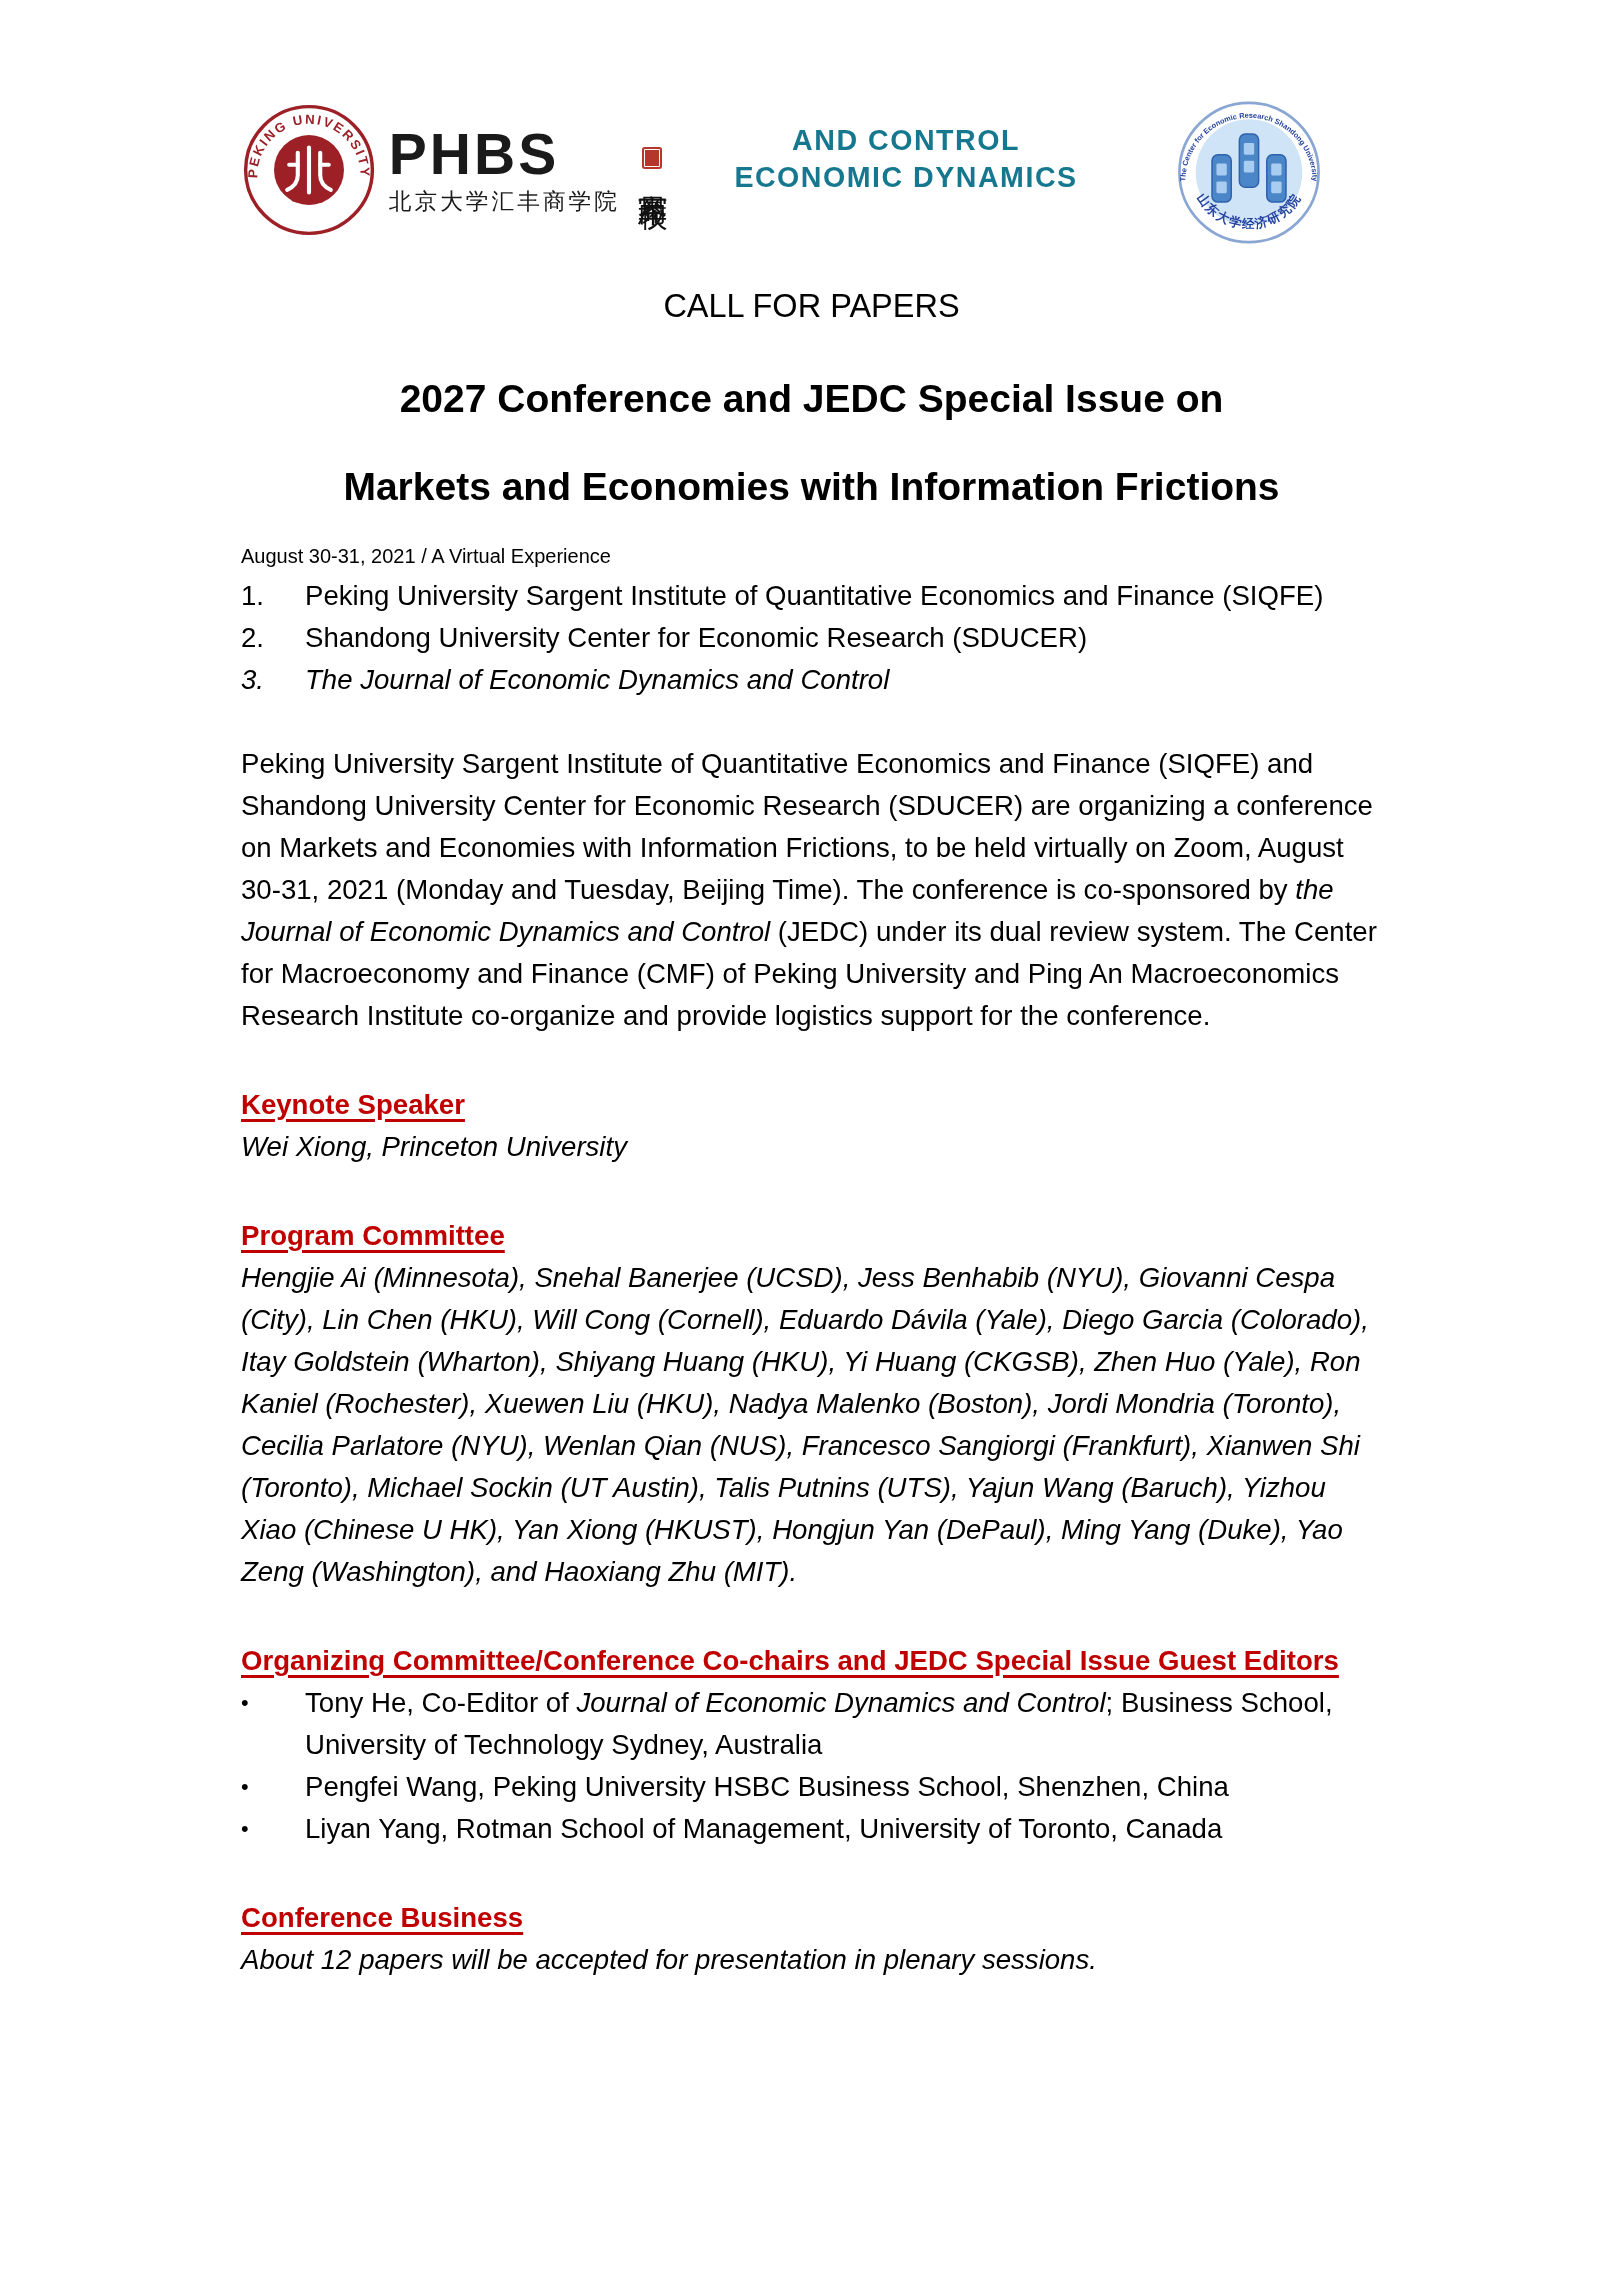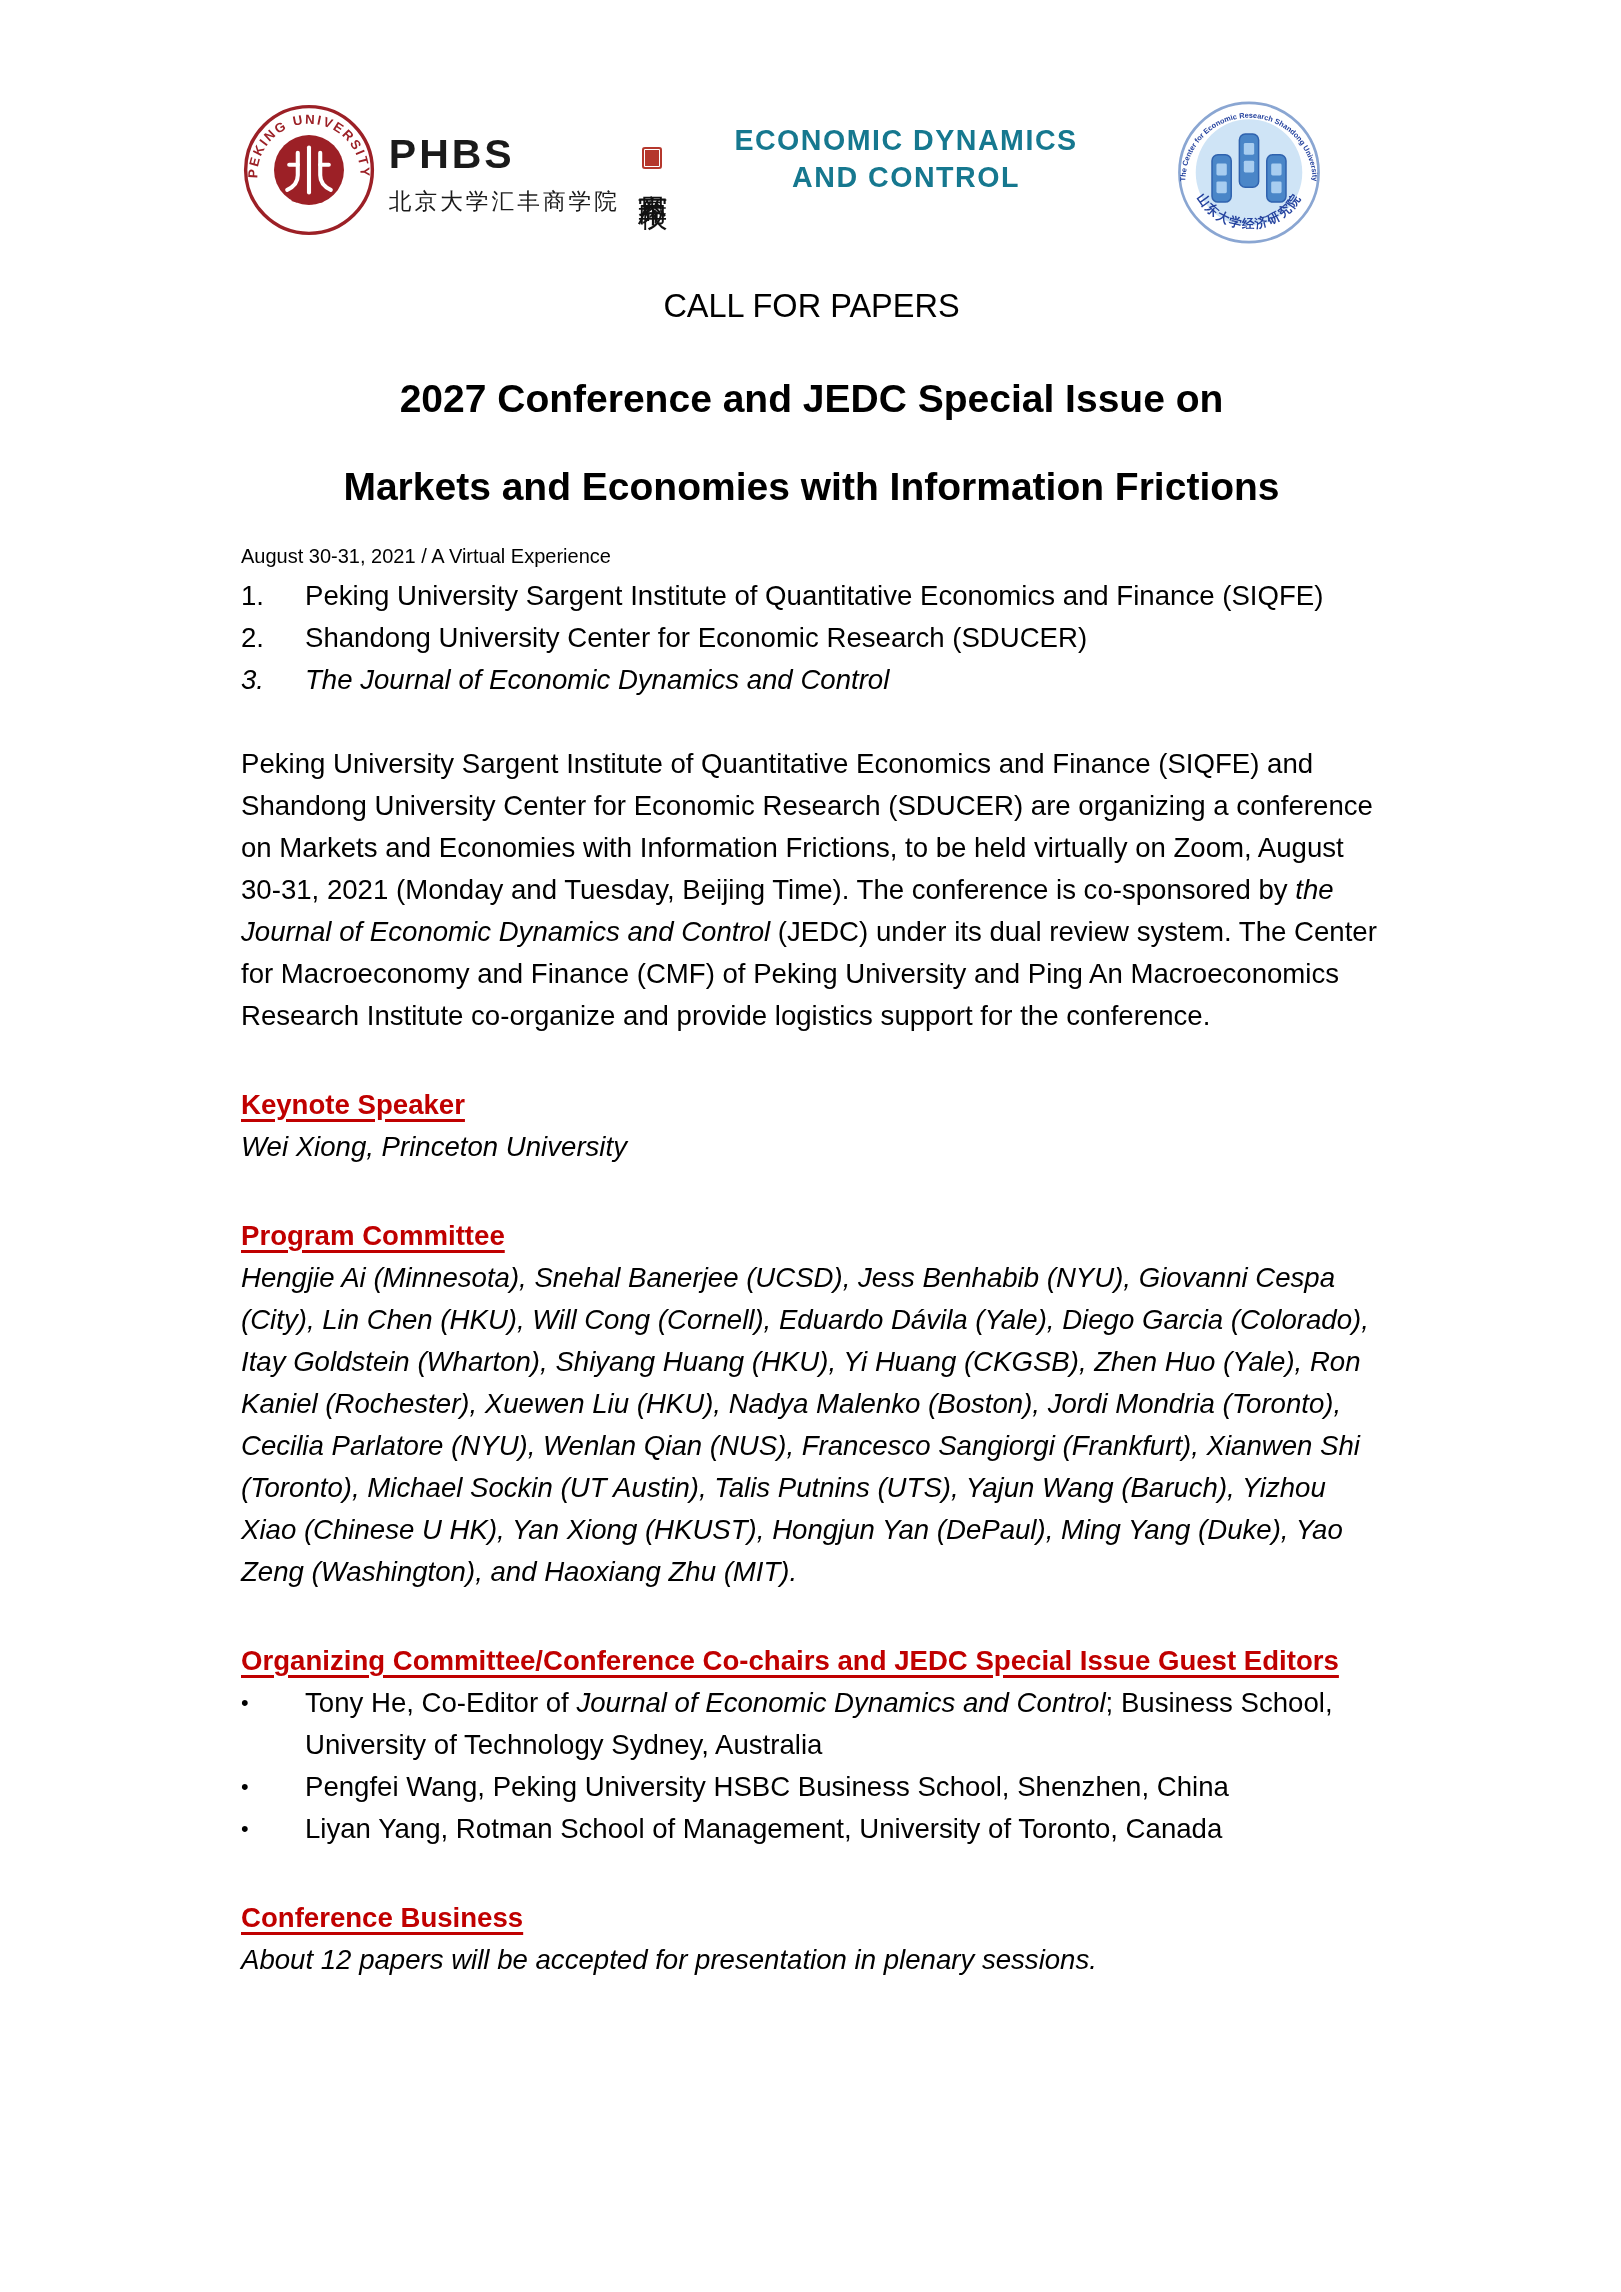--- a/index.html
+++ b/index.html
@@ -16,21 +16,21 @@
     color: #000;
     overflow: hidden;
   }
   .it { font-style: italic; }
 
   
   .masthead { position: relative; height: 169px; }
   .phbs-logo { position: absolute; left: 2px; top: 9.9px; display: flex; align-items: center; }
   .pku-seal { width: 132px; height: 132px; flex: 0 0 auto; }
   .phbs-textcol { margin-left: 13.8px; }
-  .phbs-acronym { font-size: 41px; font-weight: 900; letter-spacing: 3px; line-height: 61px; color: #1a1a1a; }
+  .phbs-acronym { font-size: 57px; font-weight: 900; letter-spacing: 3px; line-height: 61px; color: #1a1a1a; }
   .phbs-cn { font-size: 22.7px; letter-spacing: 3px; line-height: 29.6px; margin-top: 2px; color: #1a1a1a; font-family: "DejaVu Sans", sans-serif; }
   .calligraphy-wrap { margin-left: 15.8px; display: flex; flex-direction: column; align-items: center; margin-top: -13.8px; }
   .calli-seal { width: 19.7px; height: 21.7px; background: #b5372c; border-radius: 3px; display: inline-block; box-shadow: inset 0 0 0 2px #b5372c, inset 0 0 0 3px #fff; margin-bottom: 2px; }
   .calli-text { writing-mode: vertical-rl; text-orientation: upright; font-family: "DejaVu Serif", serif; font-size: 29.6px; line-height: 33px; letter-spacing: 2px; color: #111; }
   .jedc-wordmark { position: absolute; left: 463px; top: 27.6px; width: 404px; text-align: center; }
   .jedc-wordmark div { font-size: 28.6px; font-weight: bold; letter-spacing: 1.5px; line-height: 37px; }
   .sducer-seal { position: absolute; left: 934px; top: -5.9px; width: 148px; height: 169px; }
 
   
   .kicker { margin-top: 24px; text-align: center; font-size: 32.5px; line-height: 39px; }
@@ -88,22 +88,22 @@
         <div class="phbs-cn">北京大学汇丰商学院</div>
       </div>
 
       <div class="calligraphy-wrap">
         <span class="calli-seal"></span>
         <span class="calli-text">商界军校</span>
       </div>
     </div>
 
     <div class="jedc-wordmark" style="color:#16788f;">
+      <div>AND CONTROL</div>
       <div>ECONOMIC DYNAMICS</div>
-      <div>AND CONTROL</div>
     </div>
 
     <svg class="sducer-seal" viewBox="0 0 100 100" style="font-size:28px">
       <circle cx="50" cy="50" r="47" fill="#ffffff" stroke="#8aa6d2" stroke-width="1.8"></circle>
       <circle cx="50" cy="50" r="36" fill="#cfe4f6"></circle>
       <defs>
         <path id="sduTop" d="M 7,56 A 43,43 0 0 1 93,56"></path>
         <path id="sduBottom" d="M 12,60 A 40,40 0 0 0 88,60"></path>
       </defs>
       <text font-size="5" font-weight="bold" fill="#24429e">

